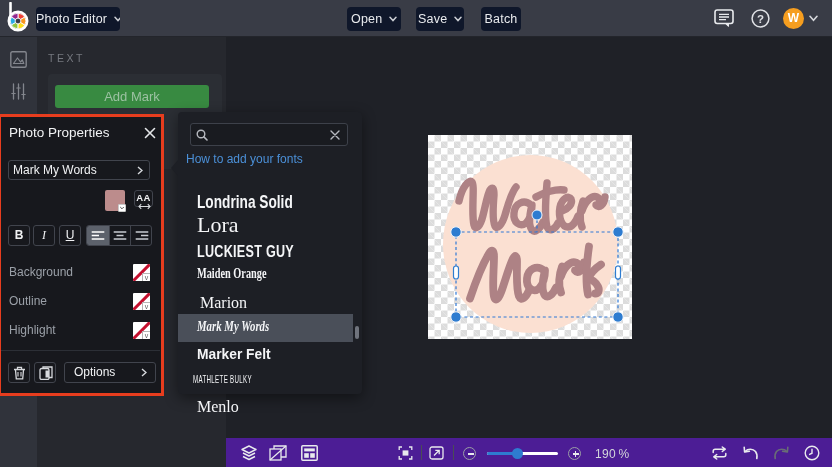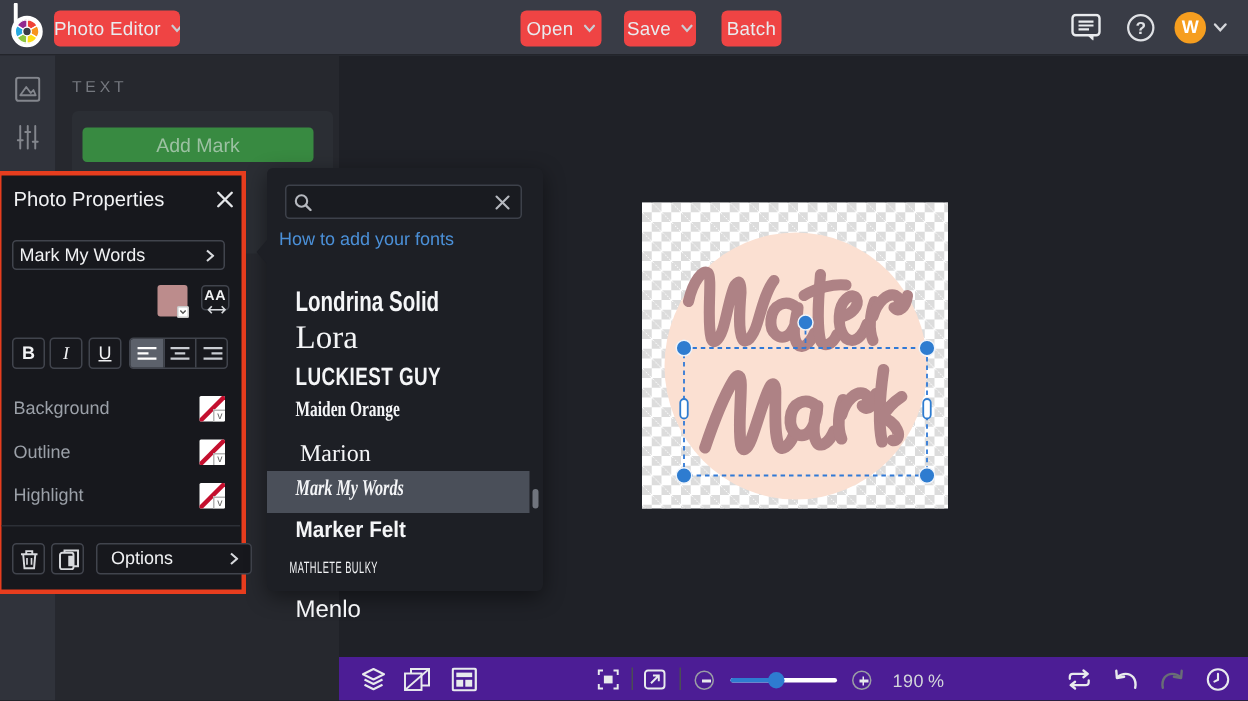--- a/index.html
+++ b/index.html
@@ -2,21 +2,21 @@
 <html><head>
 <meta charset="utf-8">
 <style>
   * { margin:0; padding:0; box-sizing:border-box; -webkit-font-smoothing:antialiased; }
   html,body { width:832px; height:467px; overflow:hidden; background:#1f2127;
     font-family:"Liberation Sans", sans-serif; }
   .abs { position:absolute; }
   body { position:relative; }
   
   #nav { position:absolute; left:0; top:0; width:832px; height:37px; background:#393c46; border-bottom:1px solid #23252b; }
-  .navbtn { position:absolute; top:7px; height:24px; background:#ef4444; border-radius:4px;
+  .navbtn { position:absolute; top:7px; height:24px; background:#0f172a; border-radius:4px;
     color:#e9ebee; font-size:12.5px; line-height:24px; text-align:center; letter-spacing:.2px; white-space:nowrap; overflow:hidden; }
   
   #rail { position:absolute; left:0; top:37px; width:37px; height:430px; background:#30333b; }
   #panel { position:absolute; left:37px; top:37px; width:189px; height:430px; background:#26282e; }
   #card { position:absolute; left:11px; top:37px; width:174px; height:95px; background:#2b2e34; border-radius:4px; }
   #addtext { position:absolute; left:7px; top:11px; width:154px; height:23px; background:#388a41;
     border-radius:3px; color:#9cc1a2; font-size:13px; line-height:23px; text-align:center; }
   
   #canvas { position:absolute; left:428px; top:135px; width:204px; height:204px; background:#fff;
     background-image:
@@ -273,21 +273,21 @@
       <path d="M5 6 V10.5 M8 6 V10.5" stroke="#d7d9dd" stroke-width="1.1"></path>
     </svg>
   </div>
   <div class="ctl" style="left:33px;top:245px;width:22px;height:21px;">
     <svg class="abs" style="left:4px;top:3px;" width="14" height="14" viewBox="0 0 14 14">
       <rect x="1" y="2.5" width="9" height="11" rx="1.5" fill="none" stroke="#d7d9dd" stroke-width="1.3"></rect>
       <path d="M4 2.5 V1 H13 V11.5 H10" fill="none" stroke="#d7d9dd" stroke-width="1.3"></path>
       <rect x="6.5" y="4.5" width="3.5" height="7" fill="#d7d9dd"></rect>
     </svg>
   </div>
-  <div class="ctl" style="left:63px;top:245px;width:104px;height:21px;">
+  <div class="ctl" style="left:63px;top:245px;width:92px;height:21px;">
     <span style="position:absolute;left:9px;top:0;line-height:19px;font-size:12px;color:#f1f2f4;">Options</span>
     <svg class="abs" style="right:8px;top:5px;" width="6" height="9" viewBox="0 0 6 9">
       <path d="M1 1 L5 4.5 L1 8" stroke="#d7d9dd" stroke-width="1.4" fill="none"></path>
     </svg>
   </div>
 </div>
 <div id="fontdd">
   <div class="abs" style="left:-7px;top:48px;width:0;height:0;border-top:8px solid transparent;border-bottom:8px solid transparent;border-right:7px solid #1d1f25;"></div>
 
   <div class="abs" style="left:12px;top:11px;width:158px;height:23px;border:1px solid #3d414a;border-radius:3px;background:#191b20;">
@@ -305,15 +305,15 @@
     <div class="fontrow" style="top:-3px;font-size:19px;font-weight:bold;transform:scale(.72,1);transform-origin:left top;">Londrina Solid</div>
     <div class="fontrow" style="top:18px;font-size:22px;font-family:'Liberation Serif',serif;">Lora</div>
     <div class="fontrow" style="top:47px;font-size:14px;font-weight:bold;letter-spacing:.3px;transform:scale(.9,1.2);transform-origin:left top;">LUCKIEST GUY</div>
     <div class="fontrow" style="top:71px;font-size:14.5px;font-family:'Liberation Serif',serif;font-weight:bold;transform:scaleX(.71);transform-origin:left top;">Maiden Orange</div>
     <div class="fontrow" style="top:100px;font-size:16px;font-family:'Liberation Serif',serif;left:22px;">Marion</div>
     <div class="abs" style="left:0;top:120px;width:175px;height:28px;background:#4a4f59;"></div>
     <div class="fontrow" style="top:124px;font-size:15px;font-family:'Liberation Serif',serif;font-style:italic;font-weight:bold;transform:scaleX(.72);transform-origin:left top;">Mark My Words</div>
     <div class="abs" style="left:177px;top:132px;width:4px;height:13px;border-radius:2px;background:#70747d;"></div>
     <div class="fontrow" style="top:151px;font-size:15px;font-weight:bold;transform:scaleX(.92);transform-origin:left top;">Marker Felt</div>
     <div class="fontrow" style="top:179px;font-size:9.5px;letter-spacing:.5px;left:15px;transform:scale(.65,1.15);transform-origin:left top;">MATHLETE BULKY</div>
-    <div class="fontrow" style="top:204px;font-size:16px;font-family:Liberation Sans, sans-serif;">Menlo</div>
+    <div class="fontrow" style="top:204px;font-size:16px;font-family:Liberation Serif, serif;">Menlo</div>
   </div>
 </div>
 
 </body></html>

